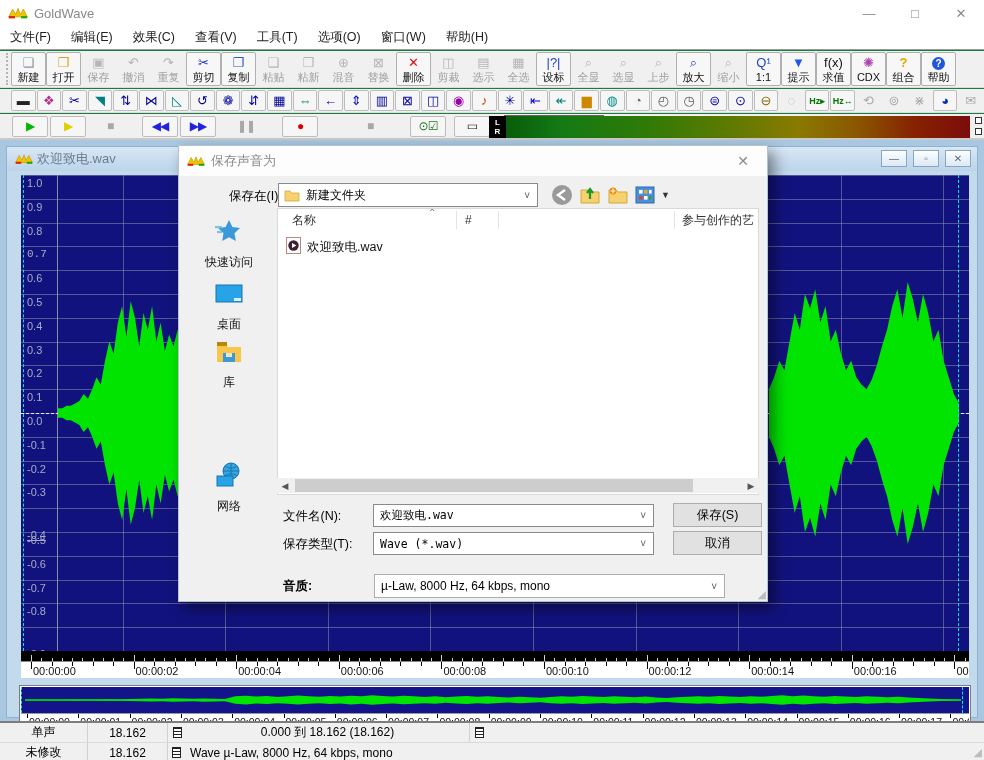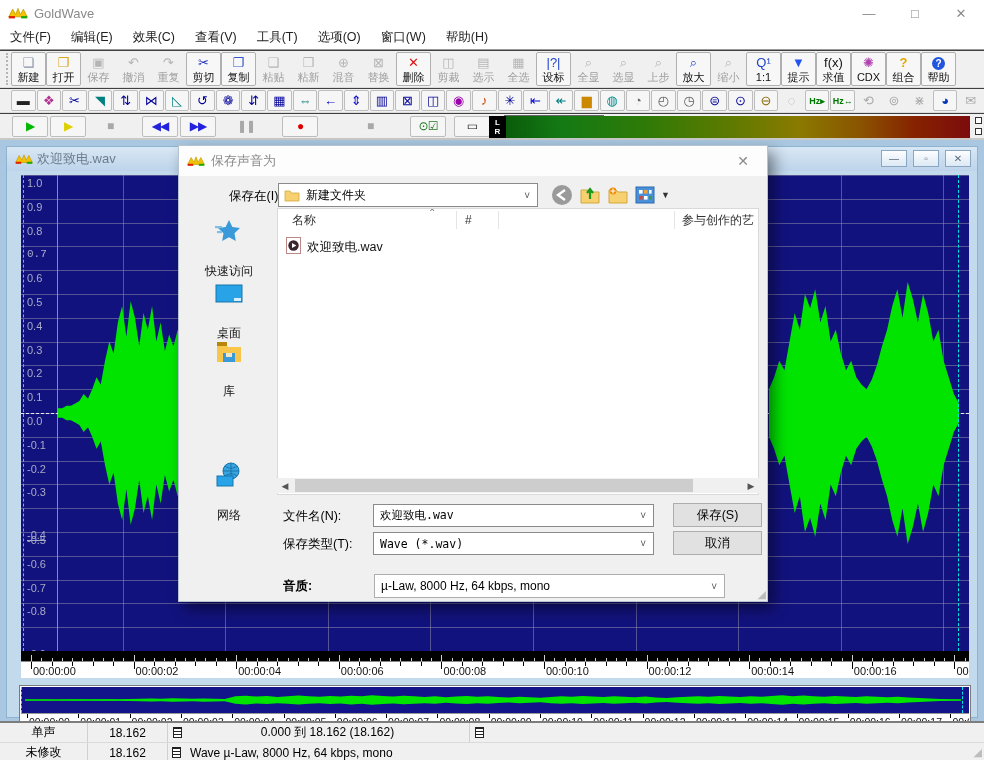--- a/index.html
+++ b/index.html
@@ -1,18 +1,18 @@
 <!DOCTYPE html>
 <html><head>
 <meta charset="utf-8">
 <style>
   * { margin:0; padding:0; box-sizing:border-box; }
   html,body { width:984px; height:760px; overflow:hidden; }
   body { font-family:"Liberation Sans", sans-serif; font-size:12px; background:#f0f0f0; position:relative; }
-  .app { position:absolute; inset:0; background:#404040; }
+  .app { position:absolute; inset:0; background:#15803d; }
 
   
   .titlebar { position:absolute; left:0; top:0; width:984px; height:26px; background:#fff; display:flex; align-items:center; }
   .titlebar .apptitle { color:#8a8a8a; font-size:13px; margin-left:6px; }
   .winbtns { position:absolute; right:0; top:0; height:26px; display:flex; }
   .winbtn { width:46px; height:26px; display:flex; align-items:center; justify-content:center; color:#8a8a8a; font-size:13px; }
   .gw-logo { width:20px; height:16px; margin-left:8px; }
 
   
   .menubar { position:absolute; left:0; top:26px; width:984px; height:24px; background:#fff; display:flex; align-items:center; border-bottom:1px solid #9a9a9a; }
@@ -84,21 +84,21 @@
   .dlgclose { position:absolute; right:10px; top:5px; width:28px; height:20px; display:flex; align-items:center; justify-content:center; color:#8a8a8a; font-size:14px; }
   .frow-label { position:absolute; color:#000; font-size:12.5px; }
   .combo { position:absolute; background:#fff; border:1px solid #8a8a8a; display:flex; align-items:center; }
   .combo .cval { margin-left:6px; white-space:nowrap; overflow:hidden; }
   .combo .caret { position:absolute; right:7px; color:#555; font-size:10px; }
   .combo.flat { border:1px solid #adadad; }
   .mono { font-family:"DejaVu Sans Mono", monospace; font-size:11.5px; }
   .dlgtool { position:absolute; display:flex; align-items:center; gap:6px; }
   .sidebar { position:absolute; left:8px; top:62px; width:84px; height:330px; }
   .sbitem { position:absolute; width:84px; text-align:center; }
-  .sbitem .slbl { font-size:12px; color:#111; margin-top:14px; }
+  .sbitem .slbl { font-size:12px; color:#111; margin-top:5px; }
   .filelist { position:absolute; left:98px; top:62px; width:482px; height:287px; background:#fff; border:1px solid #d9d9d9; overflow:hidden; }
   .colhdr { position:absolute; top:0; height:22px; font-size:12px; color:#333; display:flex; align-items:center; }
   .coldiv { position:absolute; top:2px; height:18px; width:1px; background:#e4e4e4; }
   .sortcaret { position:absolute; top:-2px; font-size:10px; color:#777; }
   .fitem { position:absolute; left:8px; top:28px; display:flex; align-items:center; gap:6px; font-size:12.5px; color:#111; }
   .hscroll { position:absolute; left:98px; top:332px; width:482px; height:15px; background:#f0f0f0; }
   .hs-arrow { position:absolute; top:0; width:16px; height:15px; color:#555; font-size:9px; display:flex; align-items:center; justify-content:center; }
   .hs-thumb { position:absolute; left:18px; top:1px; width:398px; height:13px; background:#cdcdcd; }
   .dbtn { position:absolute; width:89px; height:24px; background:#e1e1e1; border:1px solid #adadad; font-size:12.5px; display:flex; align-items:center; justify-content:center; color:#000; }
   .gripmark { position:absolute; right:1px; bottom:0px; color:#bdbdbd; font-size:11px; }

